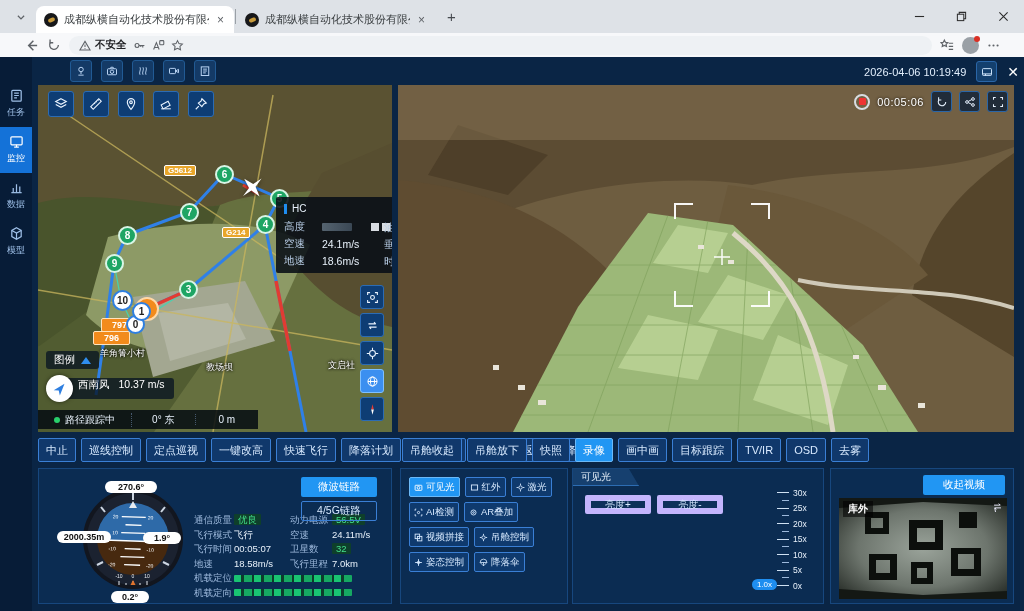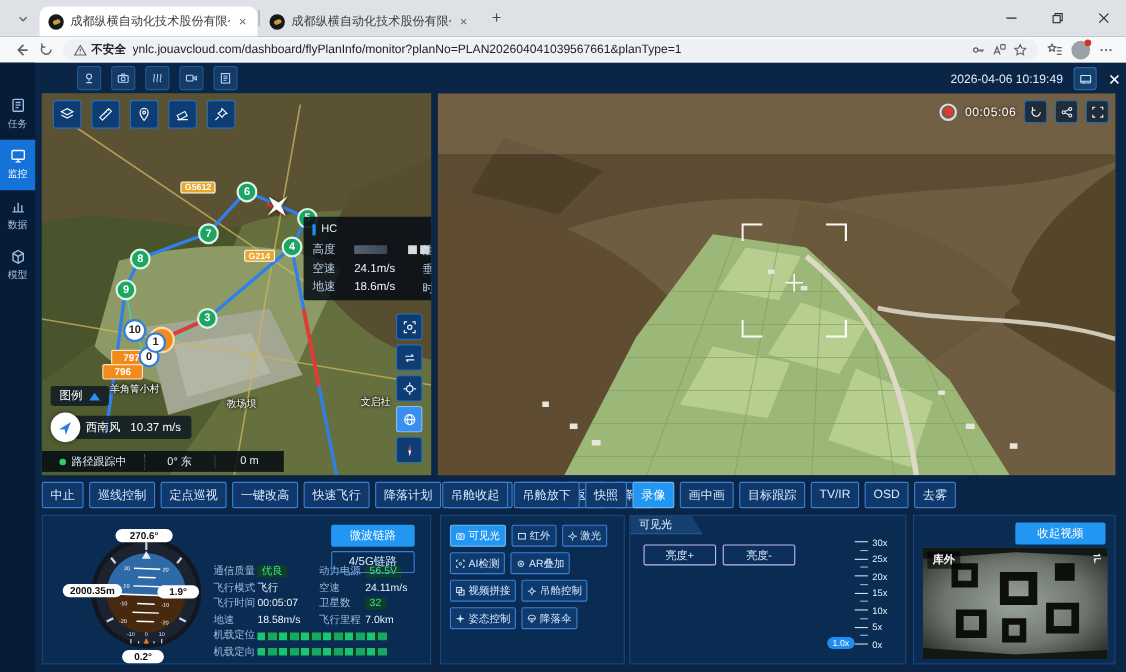--- a/index.html
+++ b/index.html
@@ -12,21 +12,21 @@
   .tab{display:flex;align-items:center;gap:6px;height:27px;width:198px;padding:0 8px;font-size:11px;color:#3c4043}
   .tab.active{background:#fff;border-radius:8px 8px 0 0}
   .tab .fav{width:14px;height:14px;border-radius:50%;background:#17181a;display:flex;align-items:center;justify-content:center;flex:none}
   .tab .fav i{width:7px;height:4px;background:#c89b3c;border-radius:2px;transform:rotate(-20deg)}
   .tab .ttl{flex:1;white-space:nowrap;overflow:hidden}
   .tab .x{color:#5f6368;font-size:12px;padding:0 2px}
   .tabdiv{width:1px;height:15px;background:#9aa0a6;margin:0 1px 9px}
   .newtab{width:25px;height:25px;margin:0 0 4px 4px;display:flex;align-items:center;justify-content:center;font-size:15px;color:#474b50;border-radius:50%}
   .winctl{margin-left:auto;display:flex;height:33px}
   .winctl>div{width:42px;display:flex;align-items:center;justify-content:center;color:#2c2c2c}
-  .navbar{position:absolute;top:33px;left:0;right:0;height:25px;background:#f7f8fa;display:flex;align-items:center;gap:8px;padding:0 12px;border-bottom:1px solid #dcdfe3}
+  .navbar{position:absolute;top:33px;left:0;right:0;height:25px;background:#f7f8fa;display:flex;align-items:center;gap:8px;padding:0 24px;border-bottom:1px solid #dcdfe3}
   .nbtn{color:#5f6368;display:flex;align-items:center;justify-content:center}
   .urlpill{flex:1;height:19px;background:#eef1f4;border-radius:10px;display:flex;align-items:center;gap:6px;padding:0 10px;font-size:11px;color:#202124}
   .warn{display:flex;align-items:center;gap:4px;font-size:10.5px;color:#202124;font-weight:bold;flex:none}
   .url{flex:1;white-space:nowrap;overflow:hidden;color:#202124}
   .avatar{width:17px;height:17px;border-radius:50%;background:#9aa0a6;position:relative;flex:none}
   .avatar i{position:absolute;right:-1px;top:-1px;width:6px;height:6px;border-radius:50%;background:#d93025}
   
   .app{position:absolute;top:57px;left:0;width:1024px;height:554px;background:#0a2545;color:#dbe8f7}
   .side{position:absolute;left:0;top:0;width:32px;height:100%;background:#071c37;display:flex;flex-direction:column;align-items:center;padding-top:24px}
   .sitem{width:32px;padding:7px 0 8px;display:flex;flex-direction:column;align-items:center;gap:3px;color:#9fc0e8;font-size:9px;cursor:pointer}
@@ -61,21 +61,21 @@
   .mpop .lab{color:#b8cde6}
   .redact{display:inline-flex;gap:3px;margin-left:2px}
   .redact i{width:8px;height:8px;background:#d9dde2}
   .smudge{display:inline-block;width:30px;height:8px;background:linear-gradient(90deg,#55636f,#3a4754);border-radius:1px}
   .popcol2{position:absolute;left:108px;top:24px;display:flex;flex-direction:column;gap:5px;color:#b8cde6}
   .popcol2 span{height:12px}
   .legend{position:absolute;left:8px;top:266px;display:flex;gap:6px;align-items:center;background:rgba(8,20,34,.78);padding:2px 8px;border-radius:3px;font-size:10.5px;color:#fff;z-index:6;cursor:pointer}
   .tri-up{width:0;height:0;border-left:5px solid transparent;border-right:5px solid transparent;border-bottom:7px solid #2f8ef0}
   .windrow{position:absolute;left:8px;top:290px;display:flex;align-items:center;z-index:6}
   .windc{width:27px;height:27px;border-radius:50%;background:#fff;display:flex;align-items:center;justify-content:center;z-index:2;box-shadow:0 0 4px rgba(0,0,0,.5)}
-  .windt{background:rgba(8,20,34,.78);height:21px;display:flex;align-items:center;gap:9px;padding:0 9px 0 10px;margin-left:-5px;border-radius:0 3px 3px 0;font-size:10.5px;color:#fff}
+  .windt{background:rgba(8,20,34,.78);height:21px;display:flex;gap:9px;padding:0 9px 0 10px;margin-left:-5px;border-radius:0 3px 3px 0;font-size:10.5px;color:#fff}
   .mapstatus{position:absolute;left:0;top:325px;width:220px;height:19px;background:rgba(4,10,18,.85);display:flex;align-items:center;font-size:10px;color:#e8f1fb;z-index:6}
   .mapstatus .c1{display:flex;align-items:center;gap:5px;padding:0 16px;flex:none}
   .mapstatus .dot{width:6px;height:6px;border-radius:50%;background:#29d06c}
   .mapstatus .c2,.mapstatus .c3{flex:1;text-align:center;border-left:1px dotted #45586d}
   
   .video{position:absolute;left:366px;top:28px;width:616px;height:347px;overflow:hidden;background:#6e5d40}
   .rec{position:absolute;top:6px;right:6px;display:flex;align-items:center;gap:7px;z-index:5}
   .recdot{width:16px;height:16px;border-radius:50%;border:2px solid #d8dde2;display:flex;align-items:center;justify-content:center}
   .recdot i{width:7px;height:7px;background:#e33;border-radius:1px}
   .rectime{font-size:11px;color:#fff;text-shadow:0 0 3px #000;letter-spacing:.5px}
@@ -96,21 +96,21 @@
   .trow .l{width:40px;color:#9db9dc;flex:none}
   .trow .v{width:56px;color:#e8f1fb;flex:none}
   .trow .l2{width:42px;color:#9db9dc;flex:none}
   .trow .v2{color:#e8f1fb}
   .badge{background:#0e3f2b;color:#43e08c;padding:0 4px;border-radius:1px}
   .gbar{width:118px;height:7px;border-radius:1px;background:repeating-linear-gradient(90deg,#19c472 0 7px,#0d3b2b 7px 10px,#16a862 10px 18px,#0d3b2b 18px 20px)}
   .pgrid{position:absolute;left:8px;top:8px;width:152px;display:flex;flex-wrap:wrap;gap:5px}
   .pbtn{height:20px;padding:0 4px;display:flex;align-items:center;gap:3px;background:#0f3a6e;border:1px solid #3a7fd5;border-radius:2px;color:#d8eaff;font-size:9.5px;cursor:pointer;white-space:nowrap}
   .pbtn.active{background:#2196f3;border-color:#6cb9f7;color:#fff}
   .p3tab{position:absolute;left:0;top:0;width:66px;height:17px;background:#16406f;clip-path:polygon(0 0,56px 0,66px 17px,0 17px);display:flex;align-items:center;padding-left:8px;font-size:10px;color:#e8f1fb;border-bottom:1px solid #2d6db3}
-  .bbtn{position:absolute;top:26px;width:66px;height:19px;border:1px solid #c4b5fd;border-radius:2px;display:flex;align-items:center;justify-content:center;font-size:10px;color:#d8eaff;cursor:pointer;background:rgba(20,60,110,.3)}
+  .bbtn{position:absolute;top:26px;width:66px;height:19px;border:6px solid #c4b5fd;border-radius:2px;display:flex;align-items:center;justify-content:center;font-size:10px;color:#d8eaff;cursor:pointer;background:rgba(20,60,110,.3)}
   .zruler{position:absolute;right:8px;top:20px;height:100px;display:flex;flex-direction:column;justify-content:space-between;align-items:flex-end}
   .zr{display:flex;align-items:center;gap:4px;height:7px}
   .zr .tk{width:12px;border-top:1px solid #cfe0f2}
   .zr .tks{width:7px;border-top:1px solid #9db9dc}
   .zr b{width:22px;font-size:8.5px;font-weight:normal;color:#e8f1fb;text-align:left}
   .zr i{width:22px}
   .zcur{position:absolute;right:46px;top:110px;background:#1f8ef0;color:#fff;font-size:8px;border-radius:7px;padding:1px 5px;z-index:3}
   .collapsebtn{position:absolute;right:8px;top:6px;width:82px;height:20px;background:#2196f3;color:#fff;font-size:10.5px;display:flex;align-items:center;justify-content:center;border-radius:2px;cursor:pointer}
   .thumb{position:absolute;left:8px;top:29px;width:168px;height:101px;overflow:hidden;background:#3c443d;cursor:pointer}
   .thumb .lbl{position:absolute;left:4px;top:3px;background:rgba(0,0,0,.55);color:#fff;font-size:10px;font-weight:bold;padding:1px 5px;z-index:2}
@@ -178,21 +178,20 @@
         </svg>
       </span>
     <div class="urlpill">
       <span class="warn">
         <svg width="12" height="11" viewBox="0 0 16 14" fill="none" stroke="#5f6368" stroke-width="1.4">
             <path d="M8 1.5L14.8 13H1.2z"></path>
             <path d="M8 5.5v3.5M8 10.8v.7"></path>
           </svg>
         <span>不安全</span>
       </span>
-      <span class="url">ynlc.jouavcloud.com/dashboard/flyPlanInfo/monitor?planNo=PLAN202604041039567661&amp;planType=1</span>
       <span class="nbtn">
           <svg width="13" height="13" viewBox="0 0 16 16" fill="none" stroke="currentColor" stroke-width="1.4">
             <circle cx="5" cy="8" r="2.4"></circle>
             <path d="M7.4 8H14M12 8v2.4M9.6 8v1.8"></path>
           </svg>
         </span>
       <span class="nbtn">
           <svg width="13" height="13" viewBox="0 0 16 16" fill="none" stroke="currentColor" stroke-width="1.3">
             <path d="M2 13l3.4-8.5L8.8 13M3.2 10.4h4.4"></path>
             <rect x="9.5" y="2" width="5" height="5" rx="1"></rect>

